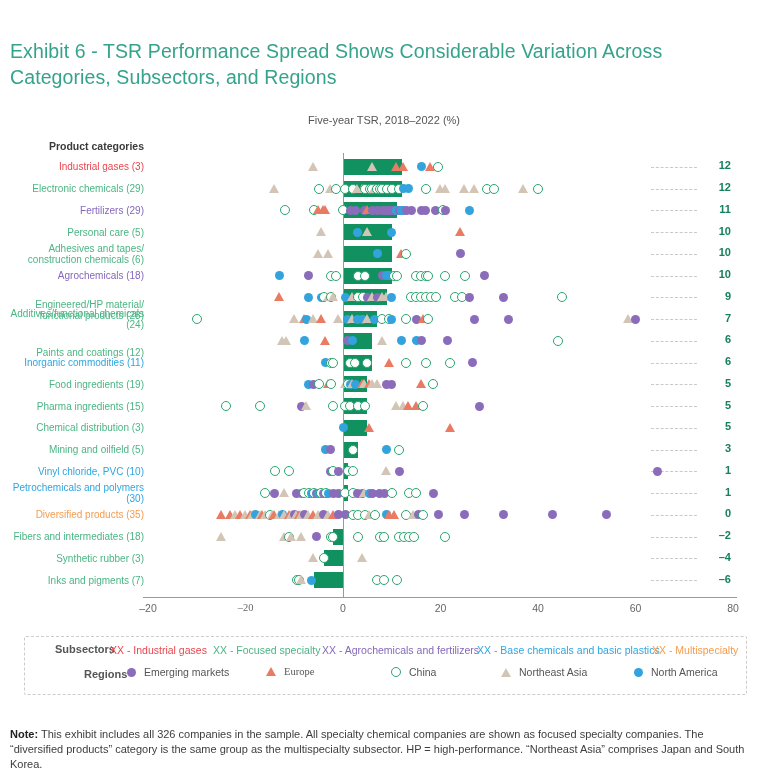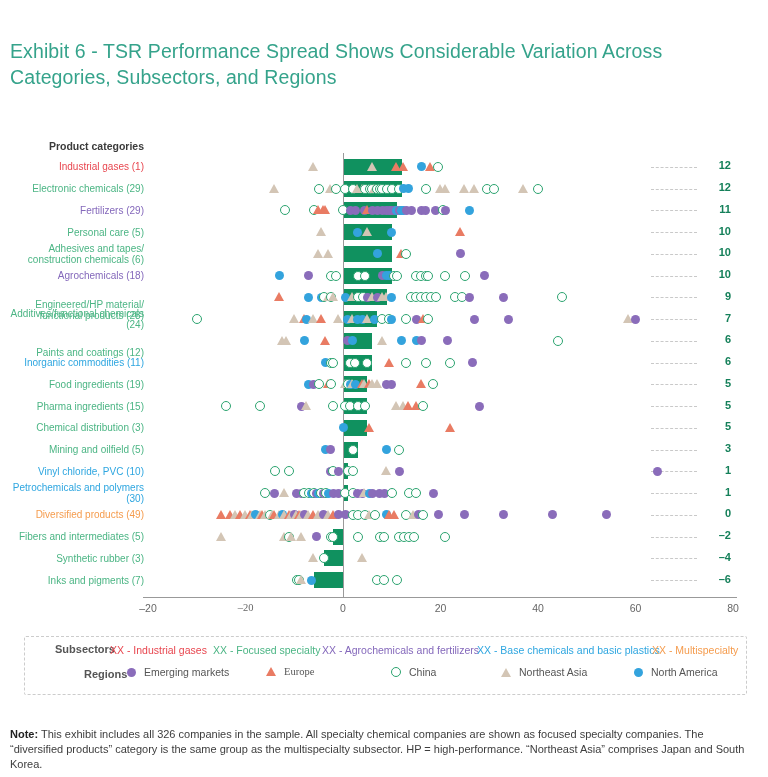--- a/index.html
+++ b/index.html
@@ -36,25 +36,26 @@
   #footer{left:10px;top:695px;width:748px;font-size:11px;color:#3d3d3d;line-height:15px;}
   #footer .bold{font-weight:700;color:#222;}
   #sources-line{margin:0 0 8px 0;}
   #bottom-rule{left:0;top:769px;width:768px;height:1px;background:#d9d9d9;}
 </style>
 </head>
 <body>
 
 <div id="page">
   <div id="exhibit-title" class="abs">Exhibit 6 - TSR Performance Spread Shows Considerable Variation Across Categories, Subsectors, and Regions</div>
+  <div id="chart-title" class="abs">Five-year TSR, 2018–2022 (%)</div>
   <div id="left-header" class="abs">Product categories</div>
 
   <div id="chart">
 
-  <div class="cat-label" style="top: 122.875px; color: rgb(232, 70, 79);">Industrial gases (1)</div>
+  <div class="cat-label" style="top: 122.875px; color: rgb(232, 70, 79);">Industrial gases (3)</div>
       <div class="bar" style="left: 343px; width: 58.5px; top: 126.875px; background: rgb(16, 145, 95);"></div>
       <div class="leader" style="top: 134.875px;"></div>
       <div class="mval" style="top: 127.375px; color: rgb(21, 128, 90);">12</div>
       <div class="cat-label" style="top: 144.625px; color: rgb(75, 181, 132);">Electronic chemicals (29)</div>
       <div class="bar" style="left: 343px; width: 58.5px; top: 148.625px; background: rgb(16, 145, 95);"></div>
       <div class="leader" style="top: 156.625px;"></div>
       <div class="mval" style="top: 149.125px; color: rgb(21, 128, 90);">12</div>
       <div class="cat-label" style="top: 166.375px; color: rgb(132, 104, 187);">Fertilizers (29)</div>
       <div class="bar" style="left: 343px; width: 53.625px; top: 170.375px; background: rgb(16, 145, 95);"></div>
       <div class="leader" style="top: 178.375px;"></div>
@@ -104,24 +105,24 @@
       <div class="leader" style="top: 417.625px;"></div>
       <div class="mval" style="top: 410.125px; color: rgb(21, 128, 90);">3</div>
       <div class="cat-label" style="top: 427.375px; color: rgb(46, 166, 224);">Vinyl chloride, PVC (10)</div>
       <div class="bar" style="left: 343px; width: 4.875px; top: 431.375px; background: rgb(16, 145, 95);"></div>
       <div class="leader" style="top: 439.375px;"></div>
       <div class="mval" style="top: 431.875px; color: rgb(21, 128, 90);">1</div>
       <div class="cat-label" style="top: 449.125px; color: rgb(46, 166, 224);">Petrochemicals and polymers (30)</div>
       <div class="bar" style="left: 343px; width: 4.875px; top: 453.125px; background: rgb(16, 145, 95);"></div>
       <div class="leader" style="top: 461.125px;"></div>
       <div class="mval" style="top: 453.625px; color: rgb(21, 128, 90);">1</div>
-      <div class="cat-label" style="top: 470.875px; color: rgb(245, 156, 78);">Diversified products (49)</div>
+      <div class="cat-label" style="top: 470.875px; color: rgb(245, 156, 78);">Diversified products (35)</div>
       <div class="leader" style="top: 482.875px;"></div>
       <div class="mval" style="top: 475.375px; color: rgb(21, 128, 90);">0</div>
-      <div class="cat-label" style="top: 492.625px; color: rgb(75, 181, 132);">Fibers and intermediates (5)</div>
+      <div class="cat-label" style="top: 492.625px; color: rgb(75, 181, 132);">Fibers and intermediates (18)</div>
       <div class="bar" style="left: 333.25px; width: 9.75px; top: 496.625px; background: rgb(16, 145, 95);"></div>
       <div class="leader" style="top: 504.625px;"></div>
       <div class="mval" style="top: 497.125px; color: rgb(21, 128, 90);">–2</div>
       <div class="cat-label" style="top: 514.375px; color: rgb(75, 181, 132);">Synthetic rubber (3)</div>
       <div class="bar" style="left: 323.5px; width: 19.5px; top: 518.375px; background: rgb(16, 145, 95);"></div>
       <div class="leader" style="top: 526.375px;"></div>
       <div class="mval" style="top: 518.875px; color: rgb(21, 128, 90);">–4</div>
       <div class="cat-label" style="top: 536.125px; color: rgb(75, 181, 132);">Inks and pigments (7)</div>
       <div class="bar" style="left: 313.75px; width: 29.25px; top: 540.125px; background: rgb(16, 145, 95);"></div>
       <div class="leader" style="top: 548.125px;"></div>

